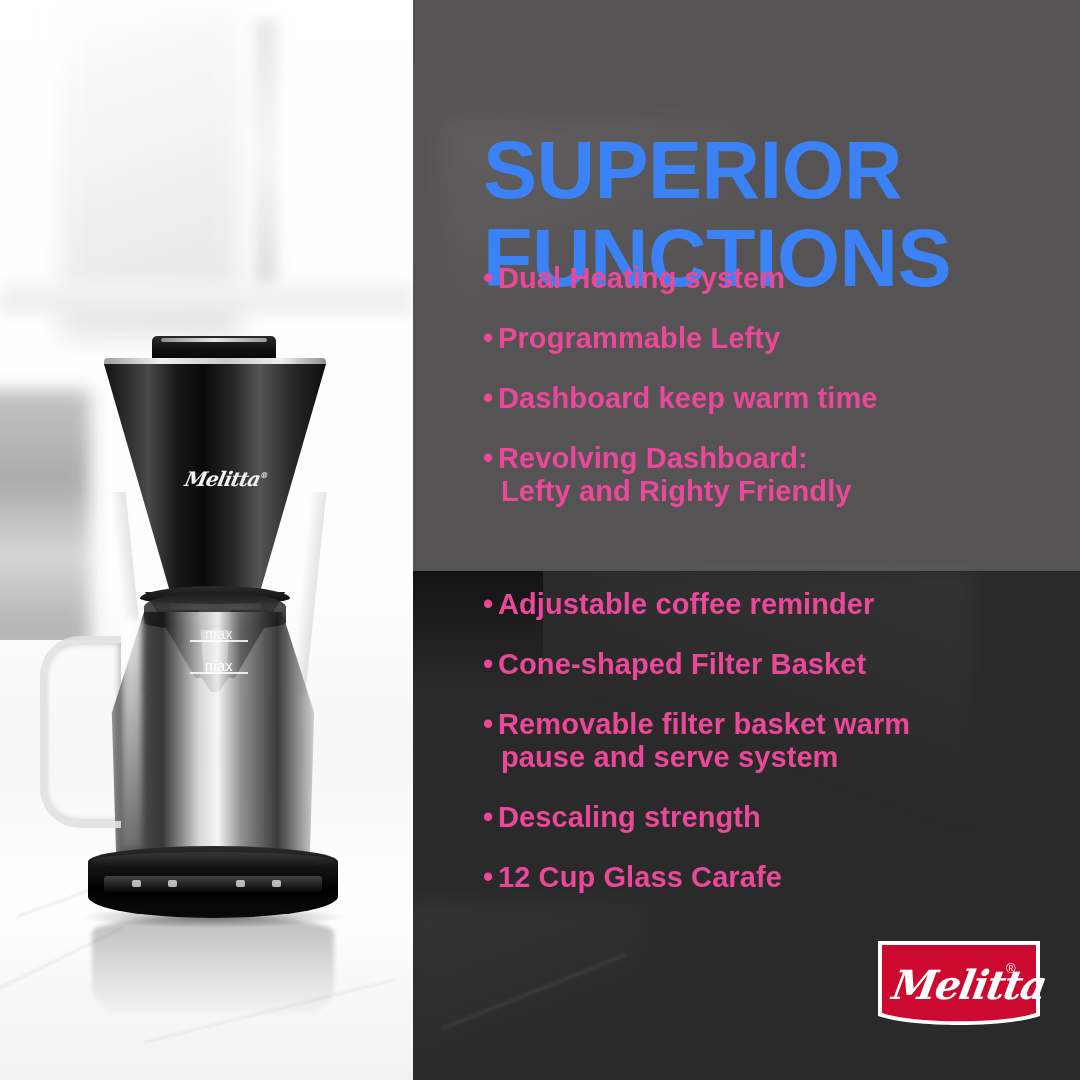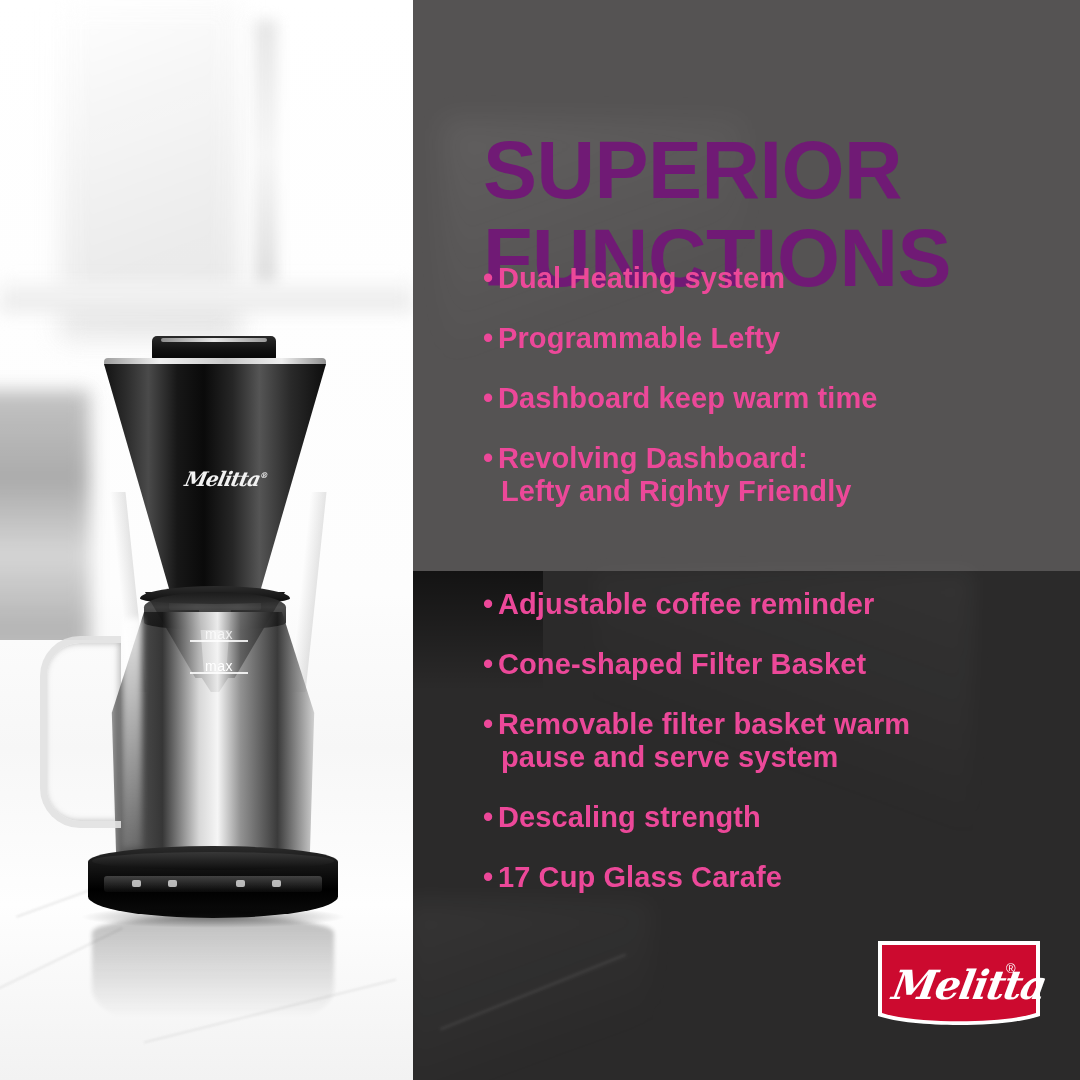--- a/index.html
+++ b/index.html
@@ -342,21 +342,21 @@
     width: 200px; height: 2px;
     background: rgba(255,255,255,.10);
     transform: rotate(-22deg);
     filter: blur(1.5px);
   }
 
   .title {
     position: absolute;
     left: 70px; top: 72px;
     width: 580px;
-    color: #701a75;
+    color: #3b82f6;
     font-family: "Liberation Sans", sans-serif;
     font-weight: bold;
     font-size: 81px;
     line-height: 88px;
     letter-spacing: -0.5px;
   }
   .title .line { display: block; }
 
   .bullets {
     position: absolute;
@@ -506,21 +506,21 @@
       <div class="bullet-item">
         <span class="dot">•</span><span class="btext"><span>Cone-shaped Filter Basket</span></span>
       </div>
       <div class="bullet-item">
         <span class="dot">•</span><span class="btext"><span>Removable filter basket warm</span><span class="l2">pause and serve system</span></span>
       </div>
       <div class="bullet-item">
         <span class="dot">•</span><span class="btext"><span>Descaling strength</span></span>
       </div>
       <div class="bullet-item">
-        <span class="dot">•</span><span class="btext"><span>17 Cup Glass Carafe</span></span>
+        <span class="dot">•</span><span class="btext"><span>12 Cup Glass Carafe</span></span>
       </div>
     </div>
 
     <div class="logo">
       <svg viewBox="0 0 168 96">
         <path d="M3 3 H165 V78 C130 90 38 90 3 78 Z" fill="#ffffff"></path>
         <path d="M7 7 H161 V75 C128 86 40 86 7 75 Z" fill="#cc0a2f"></path>
       </svg>
       <div class="logo-word">Melitta</div>
       <div class="logo-reg">®</div>

